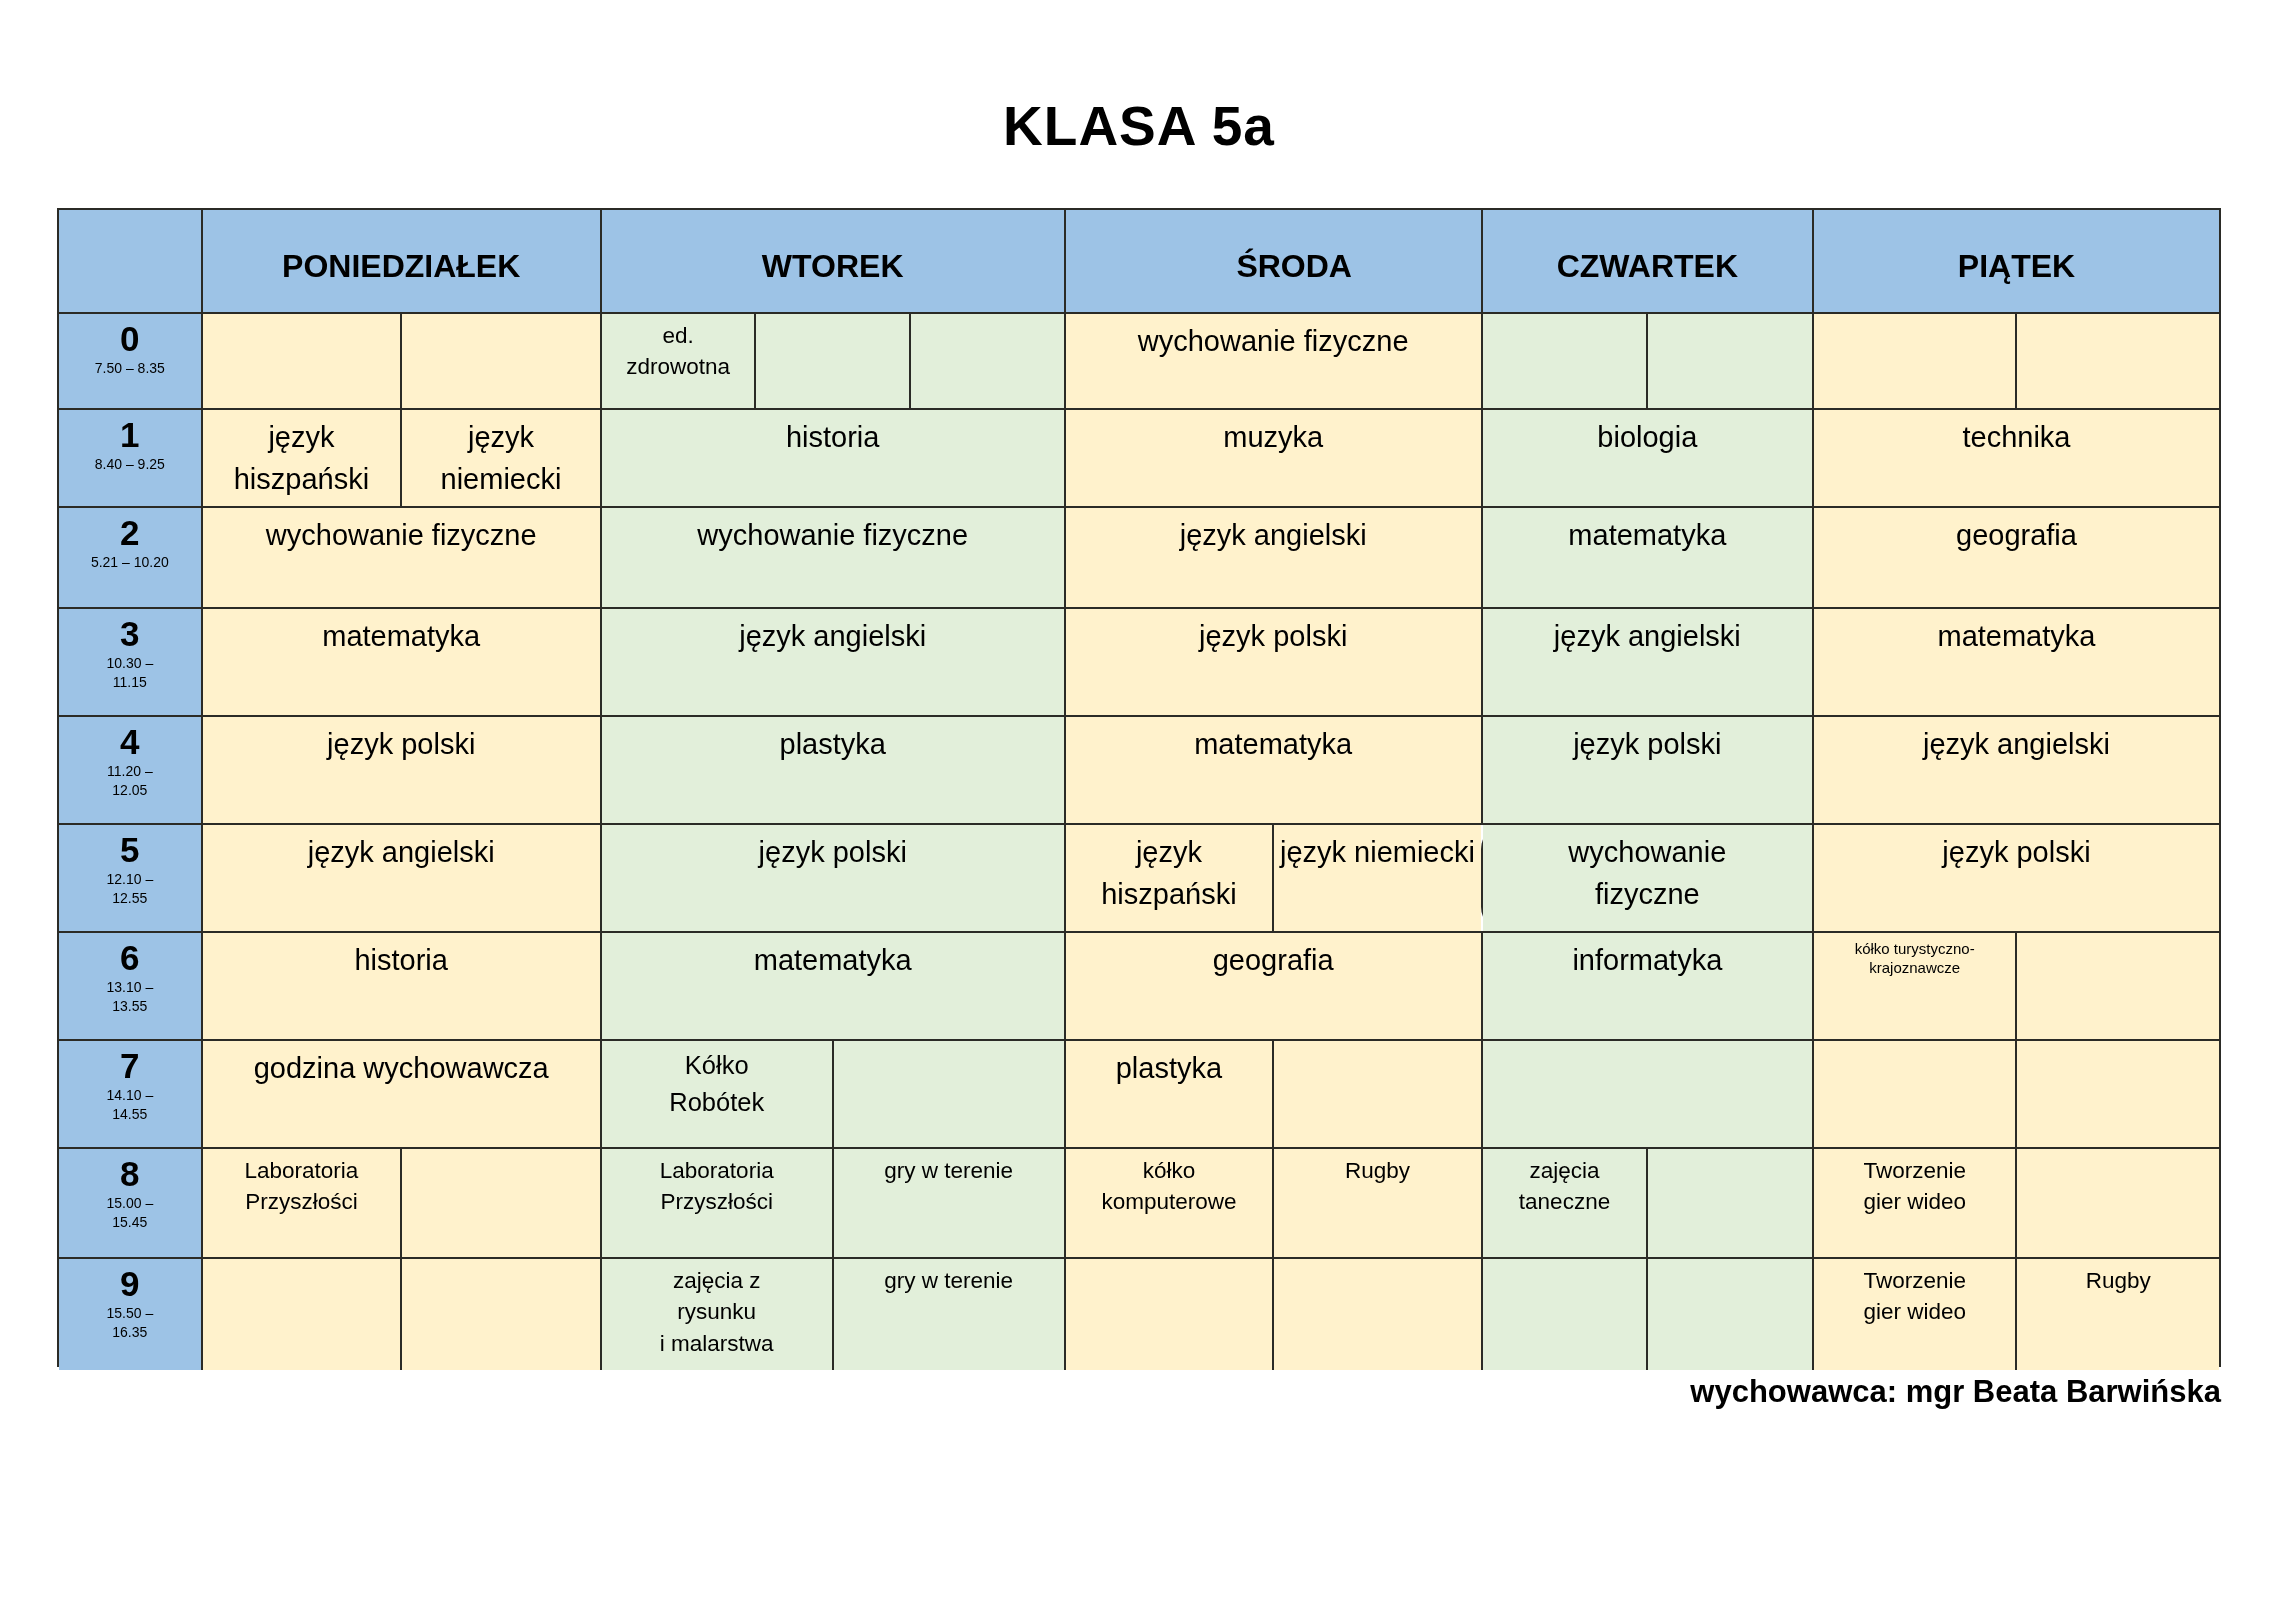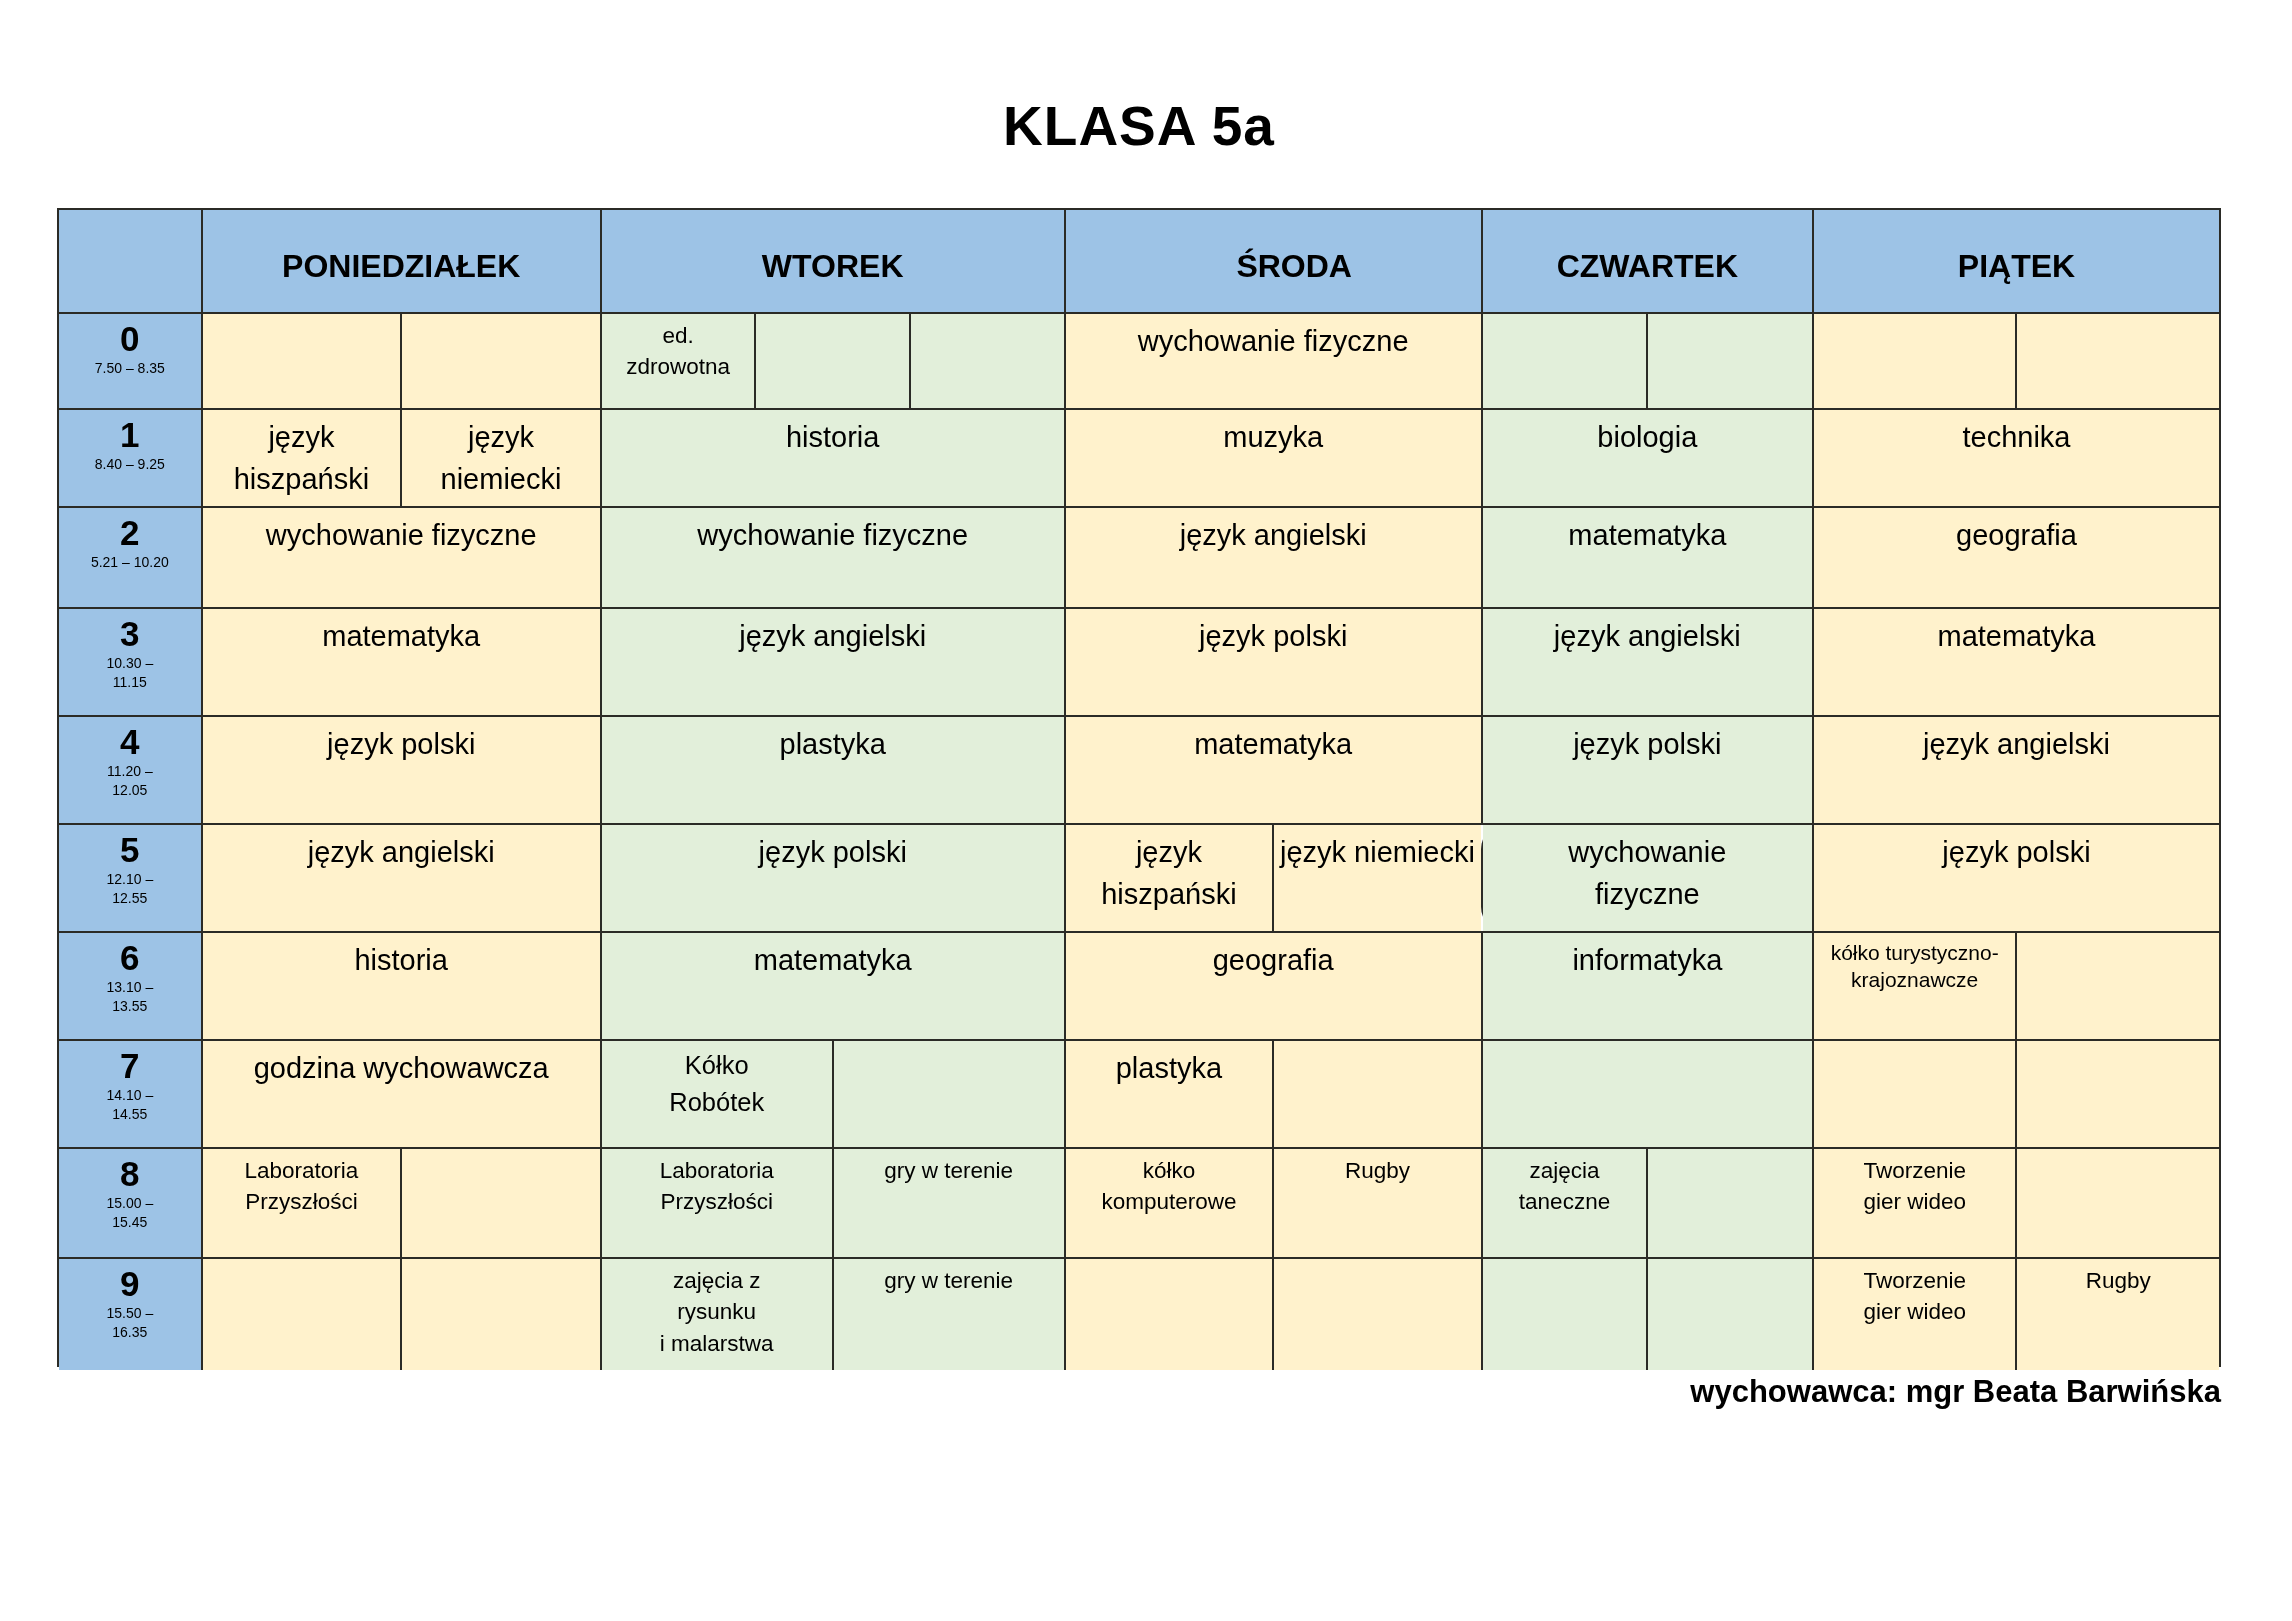--- a/index.html
+++ b/index.html
@@ -44,21 +44,21 @@
     flex:1;display:flex;justify-content:center;align-items:flex-start;
     padding:5.9px 3.9px 0 3.9px;text-align:center;box-sizing:border-box;min-width:0;
   }
   .daycell .sub + .sub{border-left:2px solid var(--border);}
   .day-yellow .sub{background:var(--yellow);}
   .day-green .sub{background:var(--green);}
   .txt{white-space:pre-line;}
   .sz-lg{font-size:29px;line-height:1.45;}
   .sz-md{font-size:25.5px;line-height:1.45;}
   .sz-sm{font-size:22.5px;line-height:1.4;}
-  .sz-xs{font-size:21px;line-height:1.3;}
+  .sz-xs{font-size:15px;line-height:1.3;}
   .footer{
     position:absolute;left:57px;top:1374px;width:2164px;
     text-align:right;font-weight:bold;font-size:31px;
   }
 </style>
 </head>
 <body>
 
 <div class="title">KLASA  5a</div>
 

